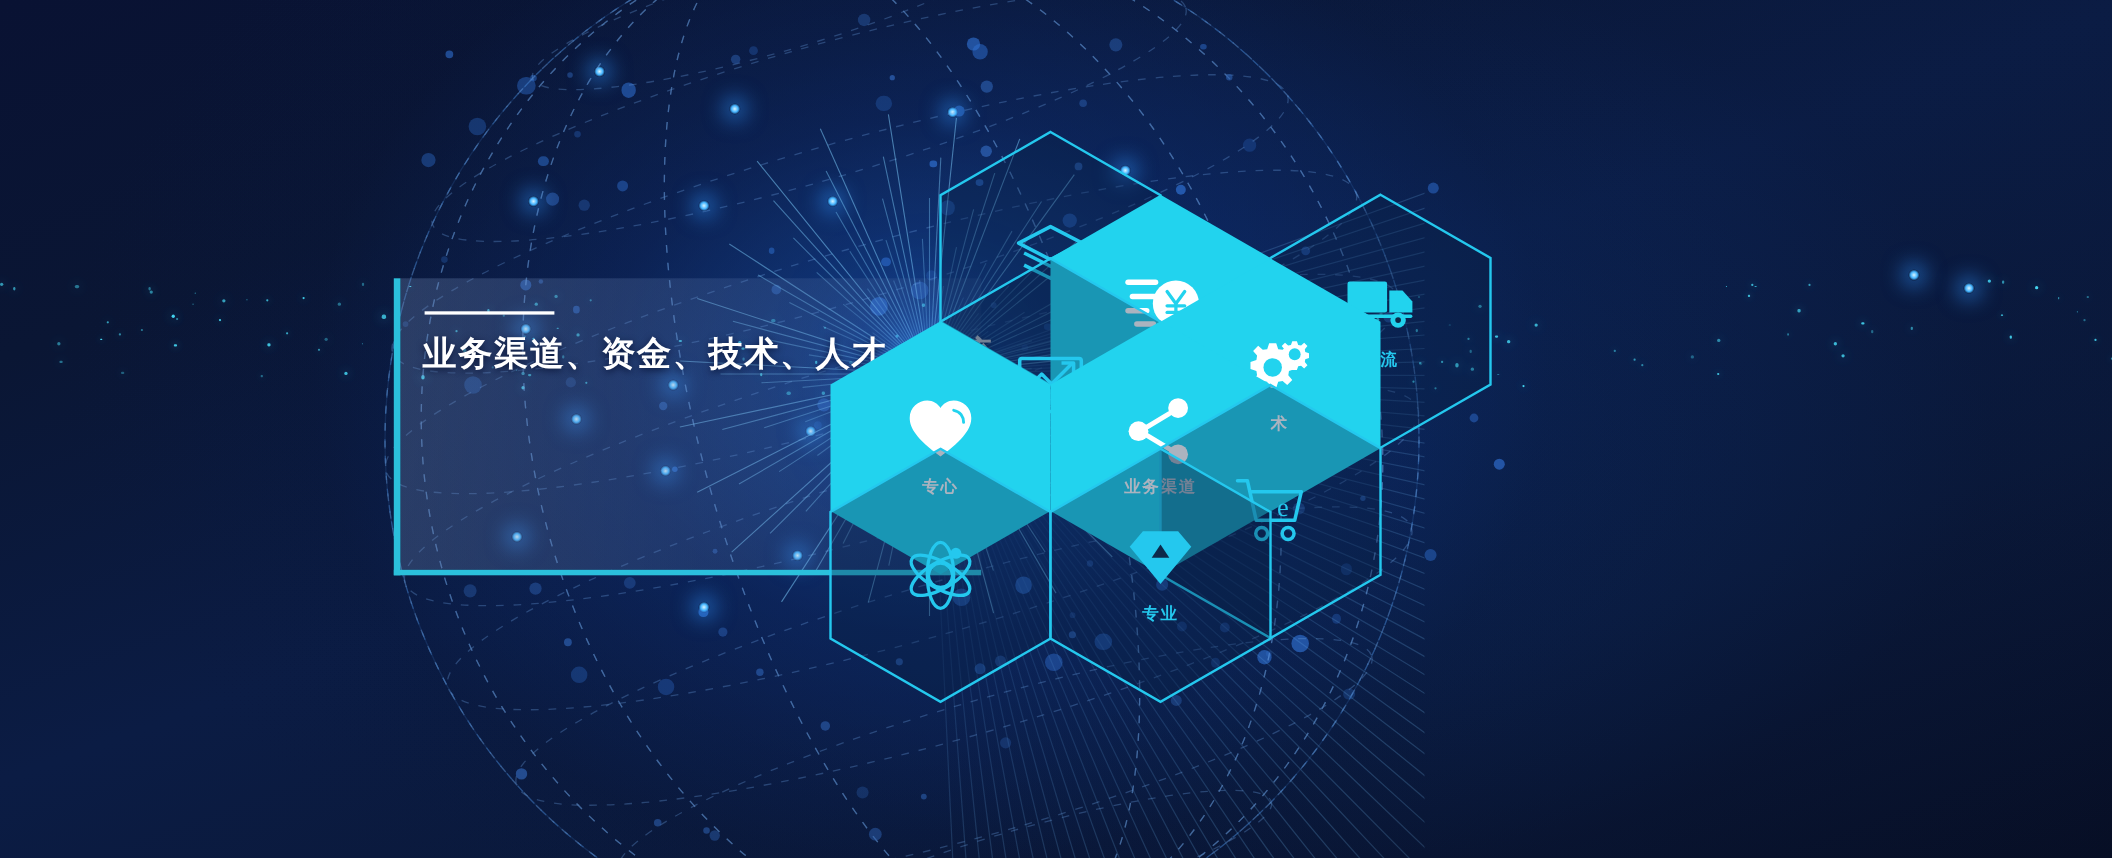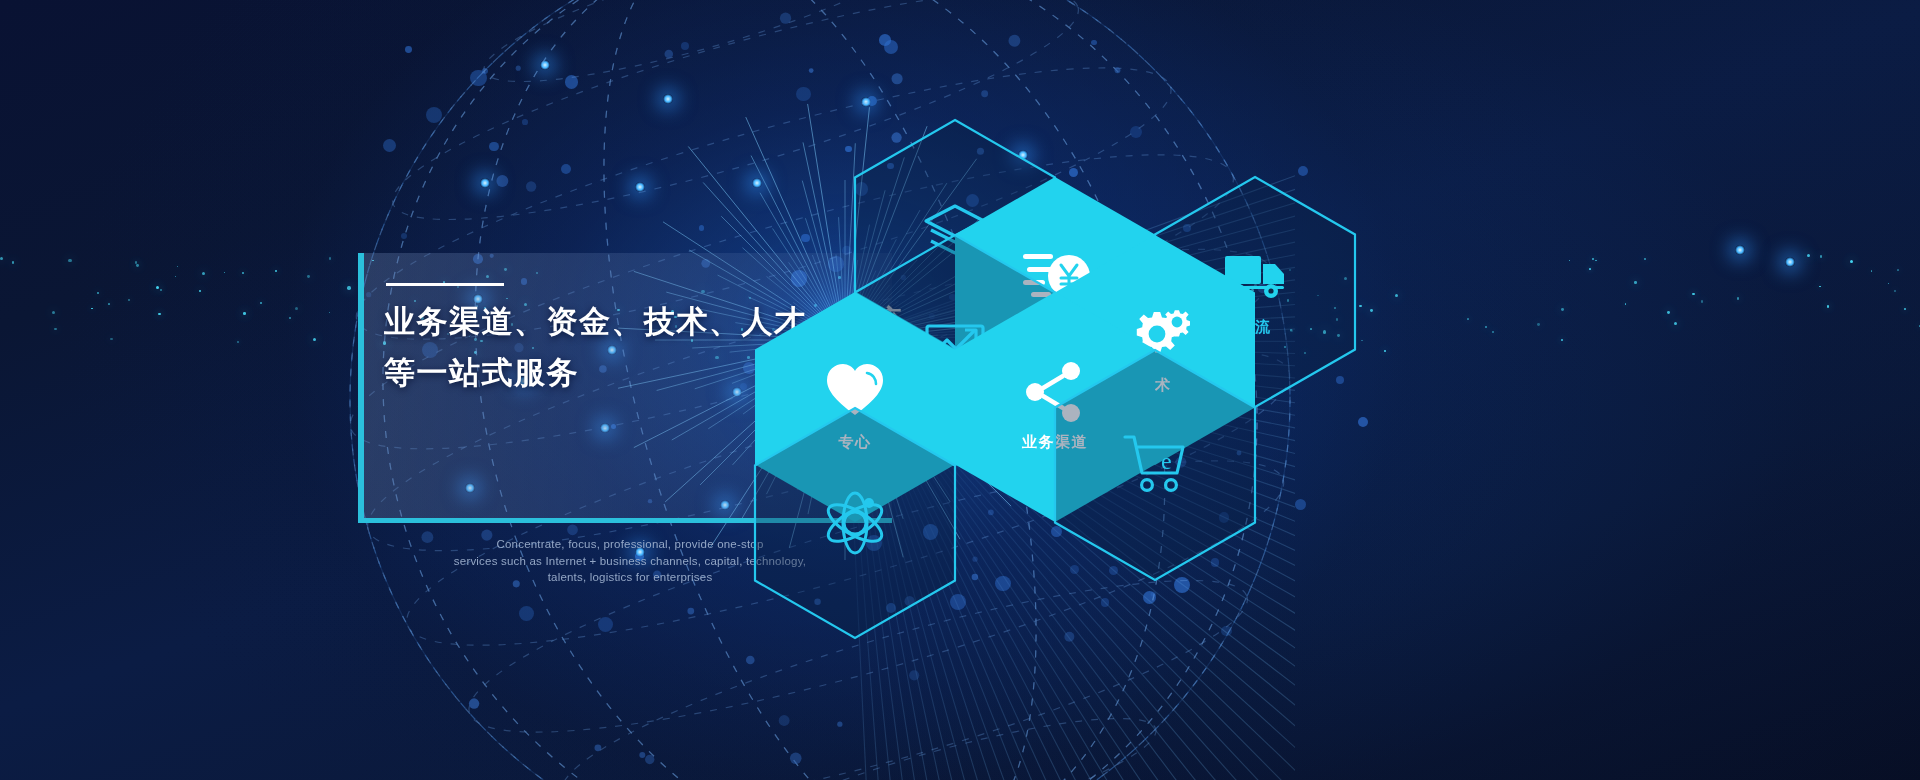--- a/index.html
+++ b/index.html
@@ -617,28 +617,22 @@
         </g>
     </svg>
     <div class="core"></div>
   </div>
 
   <div id="text-panel"></div>
   <div id="headline-rule"></div>
 
   <div id="headline-block">
     <div class="l3">业务渠道、资金、技术、人才、物流</div>
-    <div class="l4">等一站式服务</div>
   </div>
 
-  <div id="subtitle">
-    <div>Concentrate, focus, professional, provide one-stop</div>
-    <div>services such as Internet + business channels, capital, technology,</div>
-    <div>talents, logistics for enterprises</div>
-  </div>
 
   <div id="hexes">
       <div class="hex outline" style="left: 855px; top: 120px; width: 200px; height: 230px;">
       <svg width="200" height="230" viewBox="0 0 200 230">
         <path d="M 100 0 L 200 57.5 L 200 172.5 L 100 230 L 0 172.5 L 0 57.5 Z" fill="rgba(10,32,68,0.34)" stroke="#24c8ee" stroke-width="2.2"></path>
       </svg>
       <div style="position:absolute;left:0;right:0;top:83px;display:flex;justify-content:center;">
         <svg width="64" height="64" viewBox="0 0 64 64">
             <g fill="none" stroke="#24c8ee" stroke-width="3.2" stroke-linejoin="round">
               <path d="M32 3 L61 18 L32 33 L3 18 Z"></path>
@@ -789,15 +783,29 @@
               <ellipse cx="32" cy="32" rx="30" ry="12" transform="rotate(30 32 32)"></ellipse>
               <ellipse cx="32" cy="32" rx="30" ry="12" transform="rotate(-30 32 32)"></ellipse>
               <ellipse cx="32" cy="32" rx="30" ry="12" transform="rotate(90 32 32)"></ellipse>
             </g>
             <g fill="#24c8ee">
               <circle cx="46" cy="12" r="5"></circle>
             </g>
           </svg>
       </div>
       </div>
+      <div class="hex outline" style="left: 955px; top: 408px; width: 200px; height: 230px;">
+      <svg width="200" height="230" viewBox="0 0 200 230">
+        <path d="M 100 0 L 200 57.5 L 200 172.5 L 100 230 L 0 172.5 L 0 57.5 Z" fill="rgba(10,32,68,0.34)" stroke="#24c8ee" stroke-width="2.2"></path>
+      </svg>
+      <div style="position:absolute;left:0;right:0;top:69px;display:flex;justify-content:center;">
+        <svg width="64" height="64" viewBox="0 0 64 64">
+            <g fill="#24c8ee">
+              <path d="M4 20 L16 6 L48 6 L60 20 L32 54 Z"></path>
+            </g>
+            <path d="M32 18 L40 30 L24 30 Z" fill="#0d2a4a"></path>
+          </svg>
+      </div>
+        <div class="hx-label" style="top:141px;">专业</div>
+      </div>
     </div>
 
 </div>
 
 </body></html>

